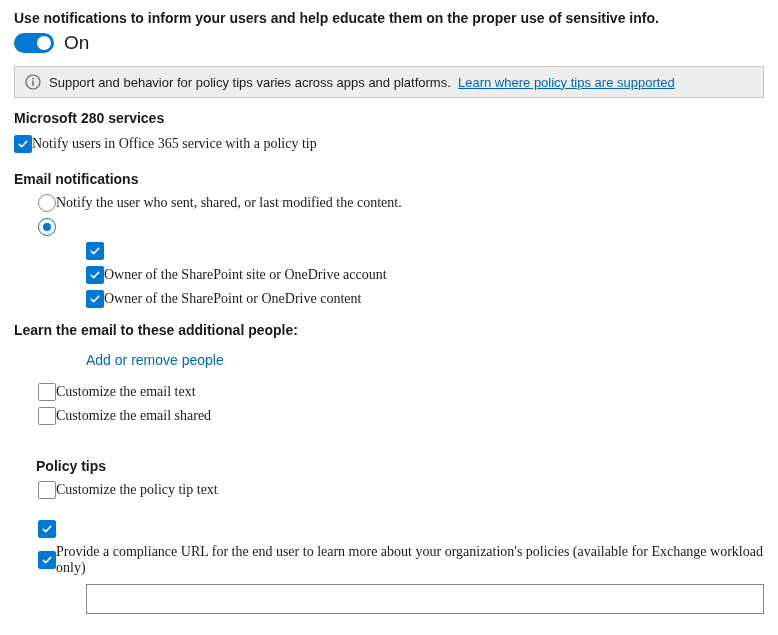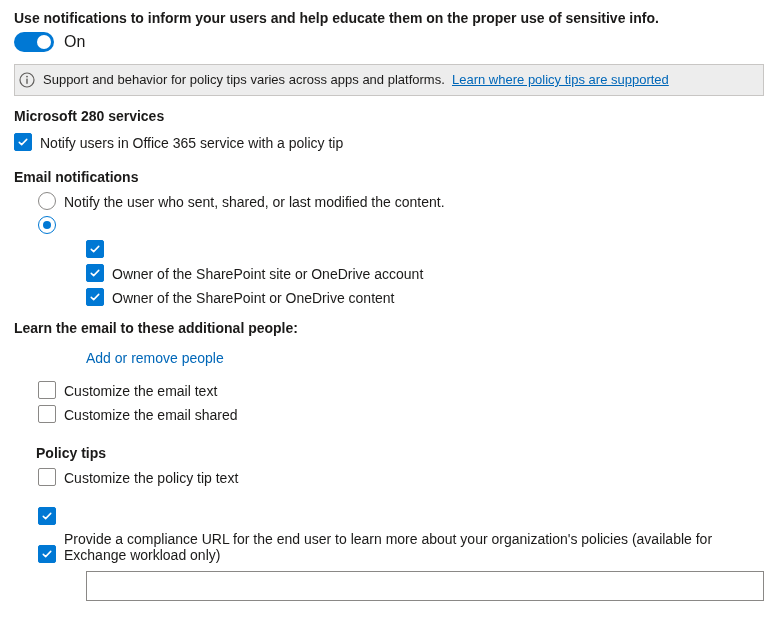--- a/index.html
+++ b/index.html
@@ -29,38 +29,39 @@
   
   .toggle-row { display: flex; align-items: center; gap: 10px; margin: 6px 0 12px 0; }
   .toggle {
     width: 40px; height: 20px; border-radius: 10px;
     background: var(--blue); position: relative; cursor: pointer;
   }
   .toggle .knob {
     position: absolute; right: 3px; top: 3px;
     width: 14px; height: 14px; border-radius: 50%; background: #fff;
   }
-  .toggle-label { font-size: 16px; }
+  .toggle-label { font-size: 19px; }
   
   .info-bar {
     background: var(--grey-bar);
     border: 1px solid var(--light-border);
-    padding: 7px 4px;
-    display: flex; align-items: flex-start; gap: 8px;
+    padding: 7px 10px;
+    display: flex; align-items: center; gap: 8px;
     font-size: 13px;
     margin-bottom: 12px;
   }
   .info-icon {
     width: 16px; height: 16px; flex: 0 0 16px;
   }
   .info-bar a { color: var(--blue-link); text-decoration: underline; cursor: pointer; }
   
   .row {
-    display: flex; align-items: flex-end; gap: 8px;
+    display: flex; align-items: center; gap: 0;
     margin: 5px 0;
+    font-family: Liberation Serif, serif;
   }
   .row .control { flex: 0 0 18px; height: 18px; margin-top: 1px; }
   .row .lbl { flex: 1; padding-top: 1px; }
   .checkbox {
     width: 18px; height: 18px; border: 1px solid var(--border);
     background: #fff; cursor: pointer; display: flex; align-items: center; justify-content: center;
     border-radius: 2px;
   }
   .checkbox.checked { background: var(--blue); border-color: var(--blue); }
   .checkbox.checked svg { display: block; }
@@ -186,21 +187,21 @@
   <div class="lbl">Customize the email text</div>
 </div>
 
 <div class="row indent-1">
   <div class="control checkbox">
     
   </div>
   <div class="lbl">Customize the email shared</div>
 </div>
 
-<div class="indent-1 sub-heading" style="margin-top:22px;padding-left:22px;">Policy tips</div>
+<div class="indent-1 sub-heading" style="margin-top:33px;padding-left:22px;">Policy tips</div>
 
 <div class="row indent-1">
   <div class="control checkbox">
     
   </div>
   <div class="lbl">Customize the policy tip text</div>
 </div>
 
 <div class="block-space"></div>
 

